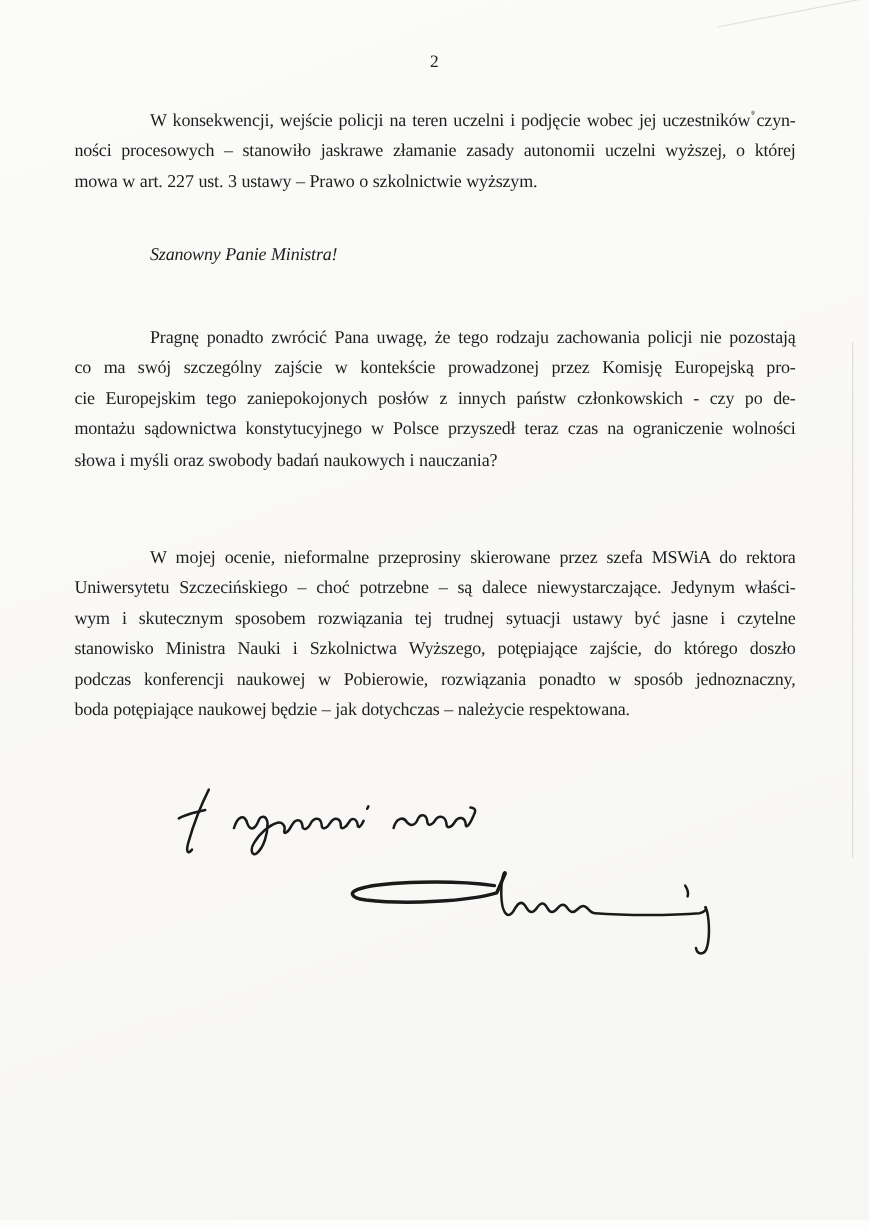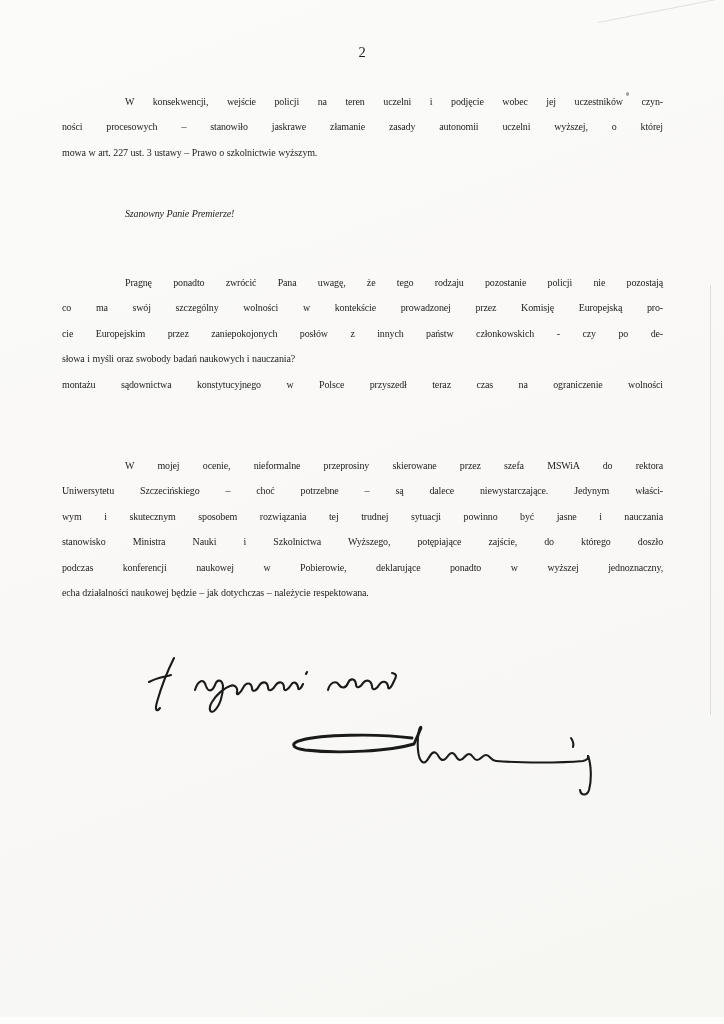--- a/index.html
+++ b/index.html
@@ -9,21 +9,21 @@
     background:linear-gradient(160deg,#fbfbfa 0%,#f9f8f6 55%,#f6f6f3 100%);
     font-family:"Liberation Serif", serif;
     color:var(--ink);
   }
   .page-number{
     position:absolute;top:44px;left:0;width:724px;
     text-align:center;font-size:14.5px;
   }
   .para{
     position:absolute;left:62px;width:601px;
-    font-size:10px;line-height:25.4px;letter-spacing:-0.15px;
+    font-size:15px;line-height:25.4px;letter-spacing:-0.15px;
     word-spacing:0.3px;
   }
   .tline{text-align:justify;text-align-last:justify;}
   .tline.last{text-align-last:left;}
   .tline.first{text-indent:63px;}
   .para.no-justify .tline{text-align:left;text-align-last:left;}
   .para-p1{top:89px;}
   .para-sal{top:201px;font-style:italic;}
   .para-p2{top:270px;}
   .para-p3{top:453px;}
@@ -43,36 +43,36 @@
 
   <div class="page-number">2</div>
 
   <section>
       <div class="para para-p1">
         <div class="tline first">W konsekwencji, wejście policji na teren uczelni i podjęcie wobec jej uczestników czyn-</div>
         <div class="tline">ności procesowych – stanowiło jaskrawe złamanie zasady autonomii uczelni wyższej, o której</div>
         <div class="tline last">mowa w art. 227 ust. 3 ustawy – Prawo o szkolnictwie wyższym.</div>
       </div>
       <div class="para para-sal no-justify">
-        <div class="tline first last">Szanowny Panie Premierze!</div>
+        <div class="tline first last">Szanowny Panie Ministra!</div>
       </div>
       <div class="para para-p2">
-        <div class="tline first">Pragnę ponadto zwrócić Pana uwagę, że tego rodzaju pozostanie policji nie pozostają</div>
-        <div class="tline">co ma swój szczególny wolności w kontekście prowadzonej przez Komisję Europejską pro-</div>
-        <div class="tline">cie Europejskim przez zaniepokojonych posłów z innych państw członkowskich - czy po de-</div>
+        <div class="tline first">Pragnę ponadto zwrócić Pana uwagę, że tego rodzaju zachowania policji nie pozostają</div>
+        <div class="tline">co ma swój szczególny zajście w kontekście prowadzonej przez Komisję Europejską pro-</div>
+        <div class="tline">cie Europejskim tego zaniepokojonych posłów z innych państw członkowskich - czy po de-</div>
+        <div class="tline">montażu sądownictwa konstytucyjnego w Polsce przyszedł teraz czas na ograniczenie wolności</div>
         <div class="tline last">słowa i myśli oraz swobody badań naukowych i nauczania?</div>
-        <div class="tline">montażu sądownictwa konstytucyjnego w Polsce przyszedł teraz czas na ograniczenie wolności</div>
       </div>
       <div class="para para-p3">
         <div class="tline first">W mojej ocenie, nieformalne przeprosiny skierowane przez szefa MSWiA do rektora</div>
         <div class="tline">Uniwersytetu Szczecińskiego – choć potrzebne – są dalece niewystarczające. Jedynym właści-</div>
-        <div class="tline">wym i skutecznym sposobem rozwiązania tej trudnej sytuacji powinno być jasne i nauczania</div>
+        <div class="tline">wym i skutecznym sposobem rozwiązania tej trudnej sytuacji ustawy być jasne i czytelne</div>
         <div class="tline">stanowisko Ministra Nauki i Szkolnictwa Wyższego, potępiające zajście, do którego doszło</div>
-        <div class="tline">podczas konferencji naukowej w Pobierowie, deklarujące ponadto w wyższej jednoznaczny,</div>
-        <div class="tline last">echa działalności naukowej będzie – jak dotychczas – należycie respektowana.</div>
+        <div class="tline">podczas konferencji naukowej w Pobierowie, rozwiązania ponadto w sposób jednoznaczny,</div>
+        <div class="tline last">boda potępiające naukowej będzie – jak dotychczas – należycie respektowana.</div>
       </div>
     </section>
 
   <svg class="signature-svg" viewBox="0 0 480 160" role="img" aria-label="Z wyrazami szacunku">
     <g>
 
       <path class="stroke-thin" d="M34,10 C30,18 22,36 17,54 C15,61 16,65 20,60"></path>
       <path class="stroke-thin" d="M9,34 C16,30 24,29 31,27"></path>
 
       <path class="stroke-thin" d="M55,42 C58,32 64,30 66,38 C68,44 72,44 75,37 C77,31 82,31 83,38 C83,47 80,58 74,63 C70,66 68,60 72,54 C76,47 84,40 90,38 C95,36 98,40 97,44 C96,48 100,46 103,40 C106,34 111,34 112,40 C112,44 116,44 119,38 C122,33 127,33 128,39 C128,44 132,43 135,38 C139,32 144,34 144,40 C144,44 148,42 151,37 C153,33 157,34 158,39 C158,43 161,41 163,36"></path>

